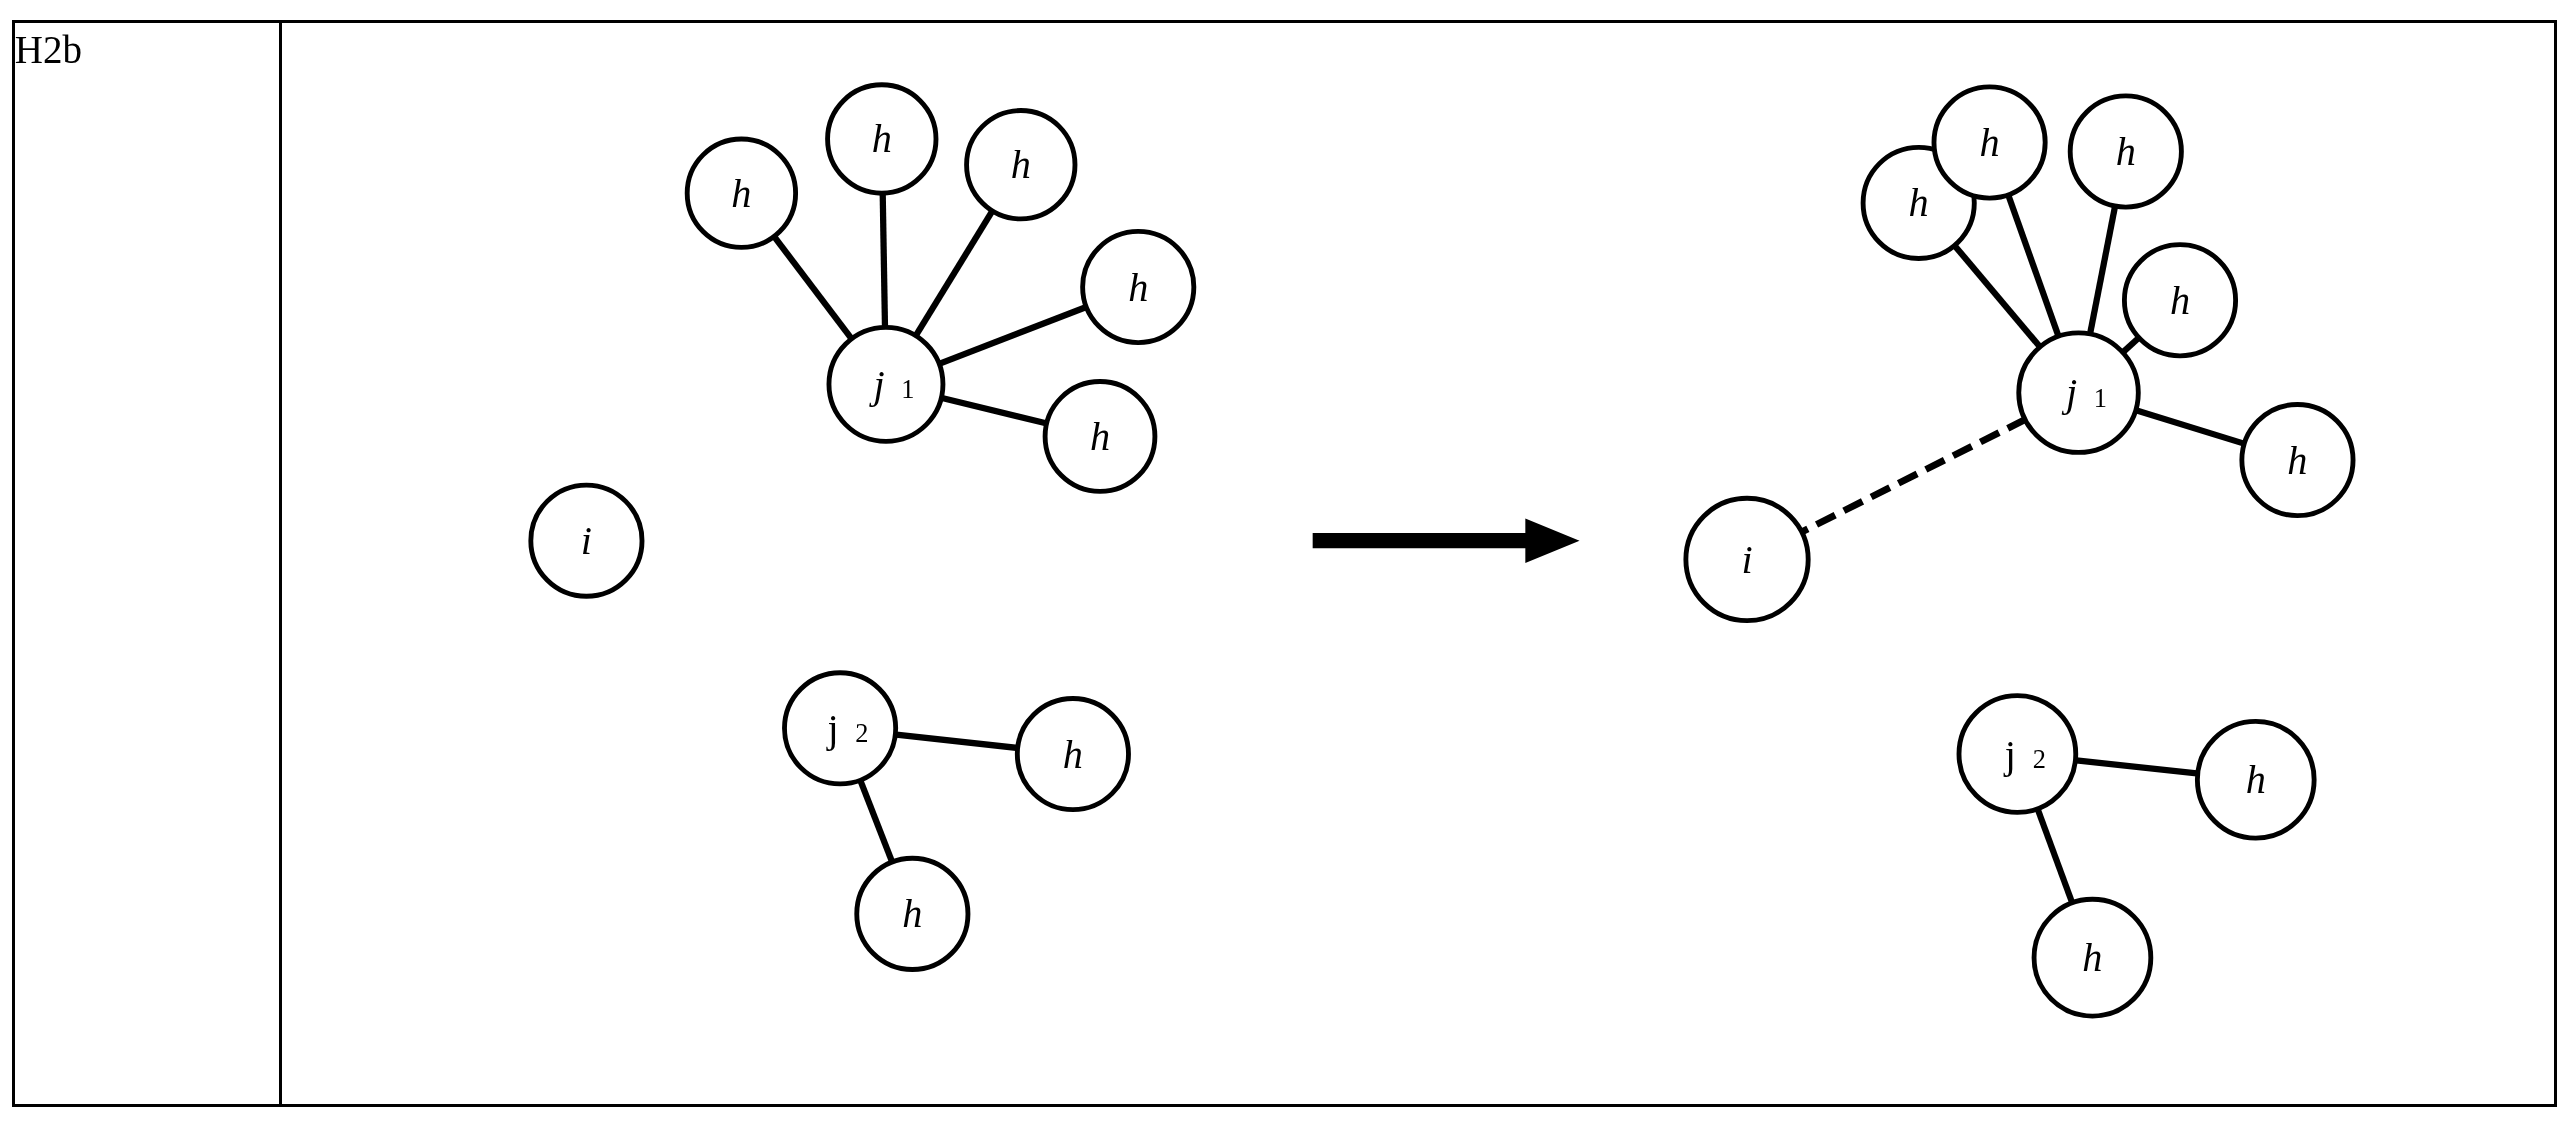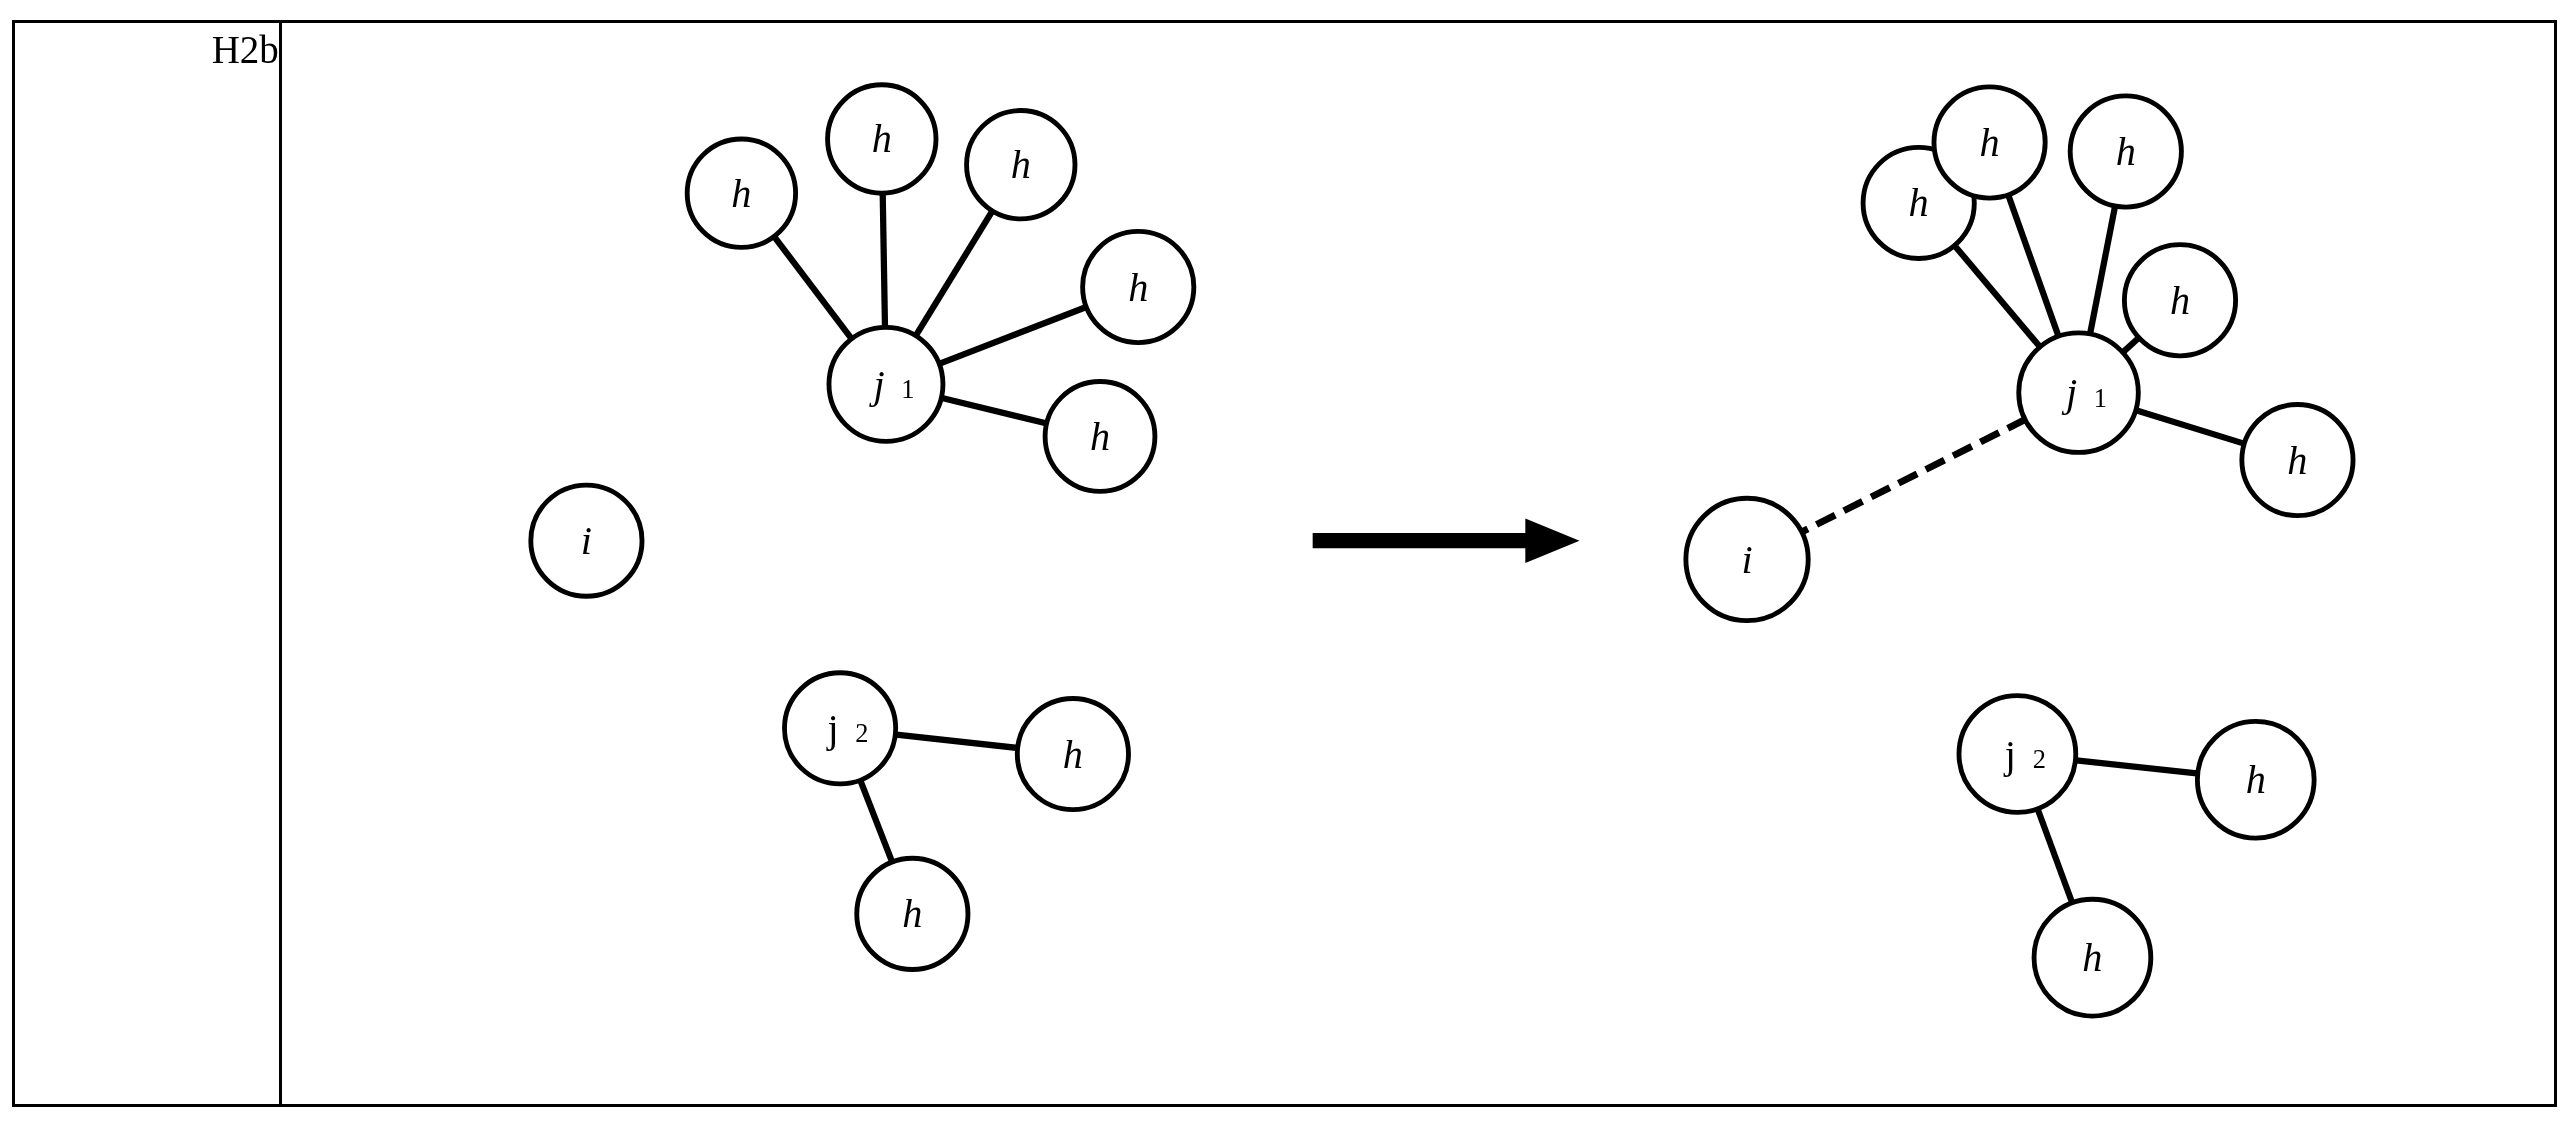--- a/index.html
+++ b/index.html
@@ -7,21 +7,21 @@
   body{width:2576px;height:1121px;overflow:hidden;
        font-family:"Liberation Serif","DejaVu Serif",serif;}
   #root{position:relative;width:2576px;height:1121px;background:#fff;}
 
   
   .table-frame{position:absolute;left:11.8px;top:20px;width:2545px;height:1087px;
       border:3.5px solid #000;box-sizing:border-box;background:#fff;}
   .cell-divider{position:absolute;left:264px;top:0;width:3.5px;height:100%;background:#000;}
 
   .label-cell{position:absolute;left:0;top:0;width:264px;height:100%;}
-  .label-text{position:absolute;width:100%;top:5.6px;text-align:right;
+  .label-text{position:absolute;width:100%;top:5.6px;text-align:left;
       font-size:39px;line-height:1.1;color:#000;
       font-family:"Liberation Serif","DejaVu Serif",serif;}
 
   .canvas-cell{position:absolute;left:268px;top:0;right:0;bottom:0;overflow:hidden;}
 
   svg.graph-svg{position:absolute;left:0;top:0;width:2576px;height:1121px;overflow:visible;}
 
   .node-circle{fill:#ffffff;stroke:#000000;stroke-width:7;}
   .edge-solid{stroke:#000000;stroke-width:9;stroke-linecap:butt;fill:none;}
   .edge-dashed{stroke:#000000;stroke-width:10;fill:none;stroke-dasharray:30 14;stroke-linecap:butt;}

